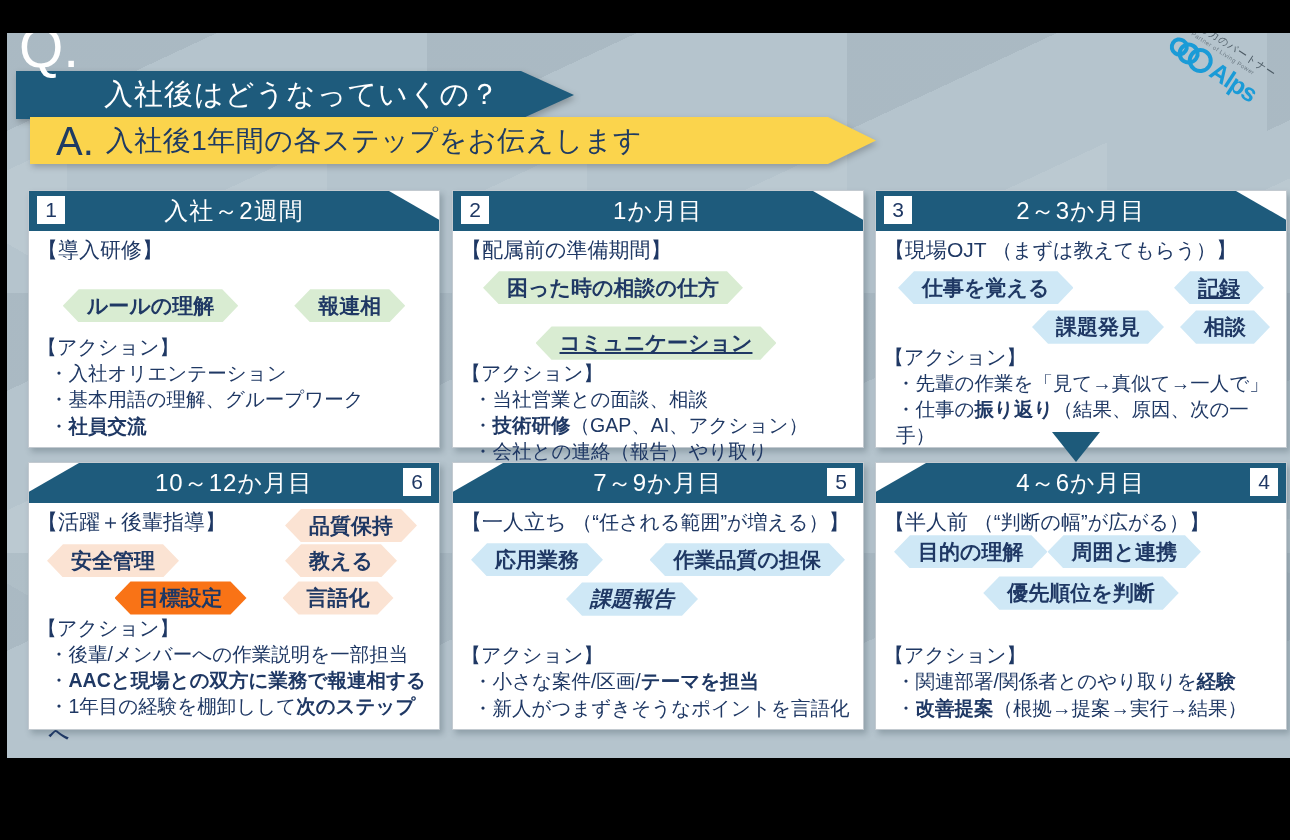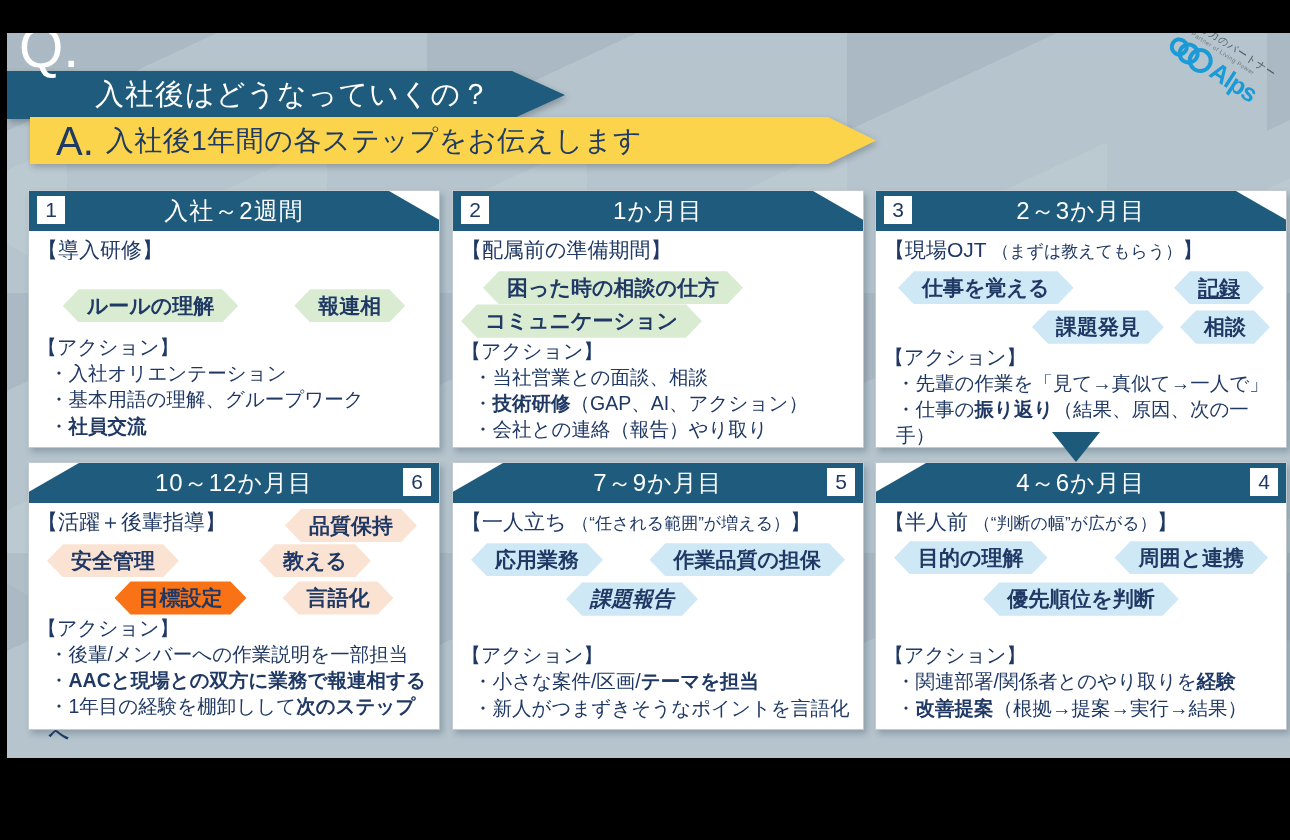--- a/index.html
+++ b/index.html
@@ -18,21 +18,21 @@
     background-size:420px 260px, 520px 300px, 260px 340px;
     background-position:0 0, 120px 40px, 60px 0;
     overflow:hidden;
   }
   
   .q-banner{
     position:absolute;left:0;top:19px;height:48px;width:558px;
     background:#1e5b7c;color:#fff;display:flex;align-items:center;
     clip-path:polygon(0 0, calc(100% - 53px) 0, 100% 50%, calc(100% - 53px) 100%, 0 100%);
   }
-  .q-wrap{position:absolute;left:0;top:19px;width:600px;height:48px;filter:drop-shadow(2px 3px 3px rgba(0,0,0,0.25));}
+  .q-wrap{position:absolute;left:9px;top:19px;width:600px;height:48px;filter:drop-shadow(2px 3px 3px rgba(0,0,0,0.25));}
   .q-prefix{
     position:absolute;left:12px;top:-14px;font-size:57px;line-height:1;
     color:#fff;z-index:3;font-weight:400;
   }
   .q-text{margin-left:88px;font-size:29px;letter-spacing:1px;}
   .a-wrap{position:absolute;left:23px;top:84px;width:846px;height:47px;filter:drop-shadow(2px 3px 3px rgba(0,0,0,0.22));}
   .a-banner{
     width:100%;height:100%;background:#fbd44c;color:#1f3b63;
     display:flex;align-items:center;
     clip-path:polygon(0 0, calc(100% - 48px) 0, 100% 50%, calc(100% - 48px) 100%, 0 100%);
@@ -71,21 +71,21 @@
     position:absolute;top:5px;width:28px;height:28px;background:#fff;color:#1f3864;
     font-size:21px;display:flex;align-items:center;justify-content:center;
   }
   .num-left{left:8px;} .num-right{right:8px;}
   .card-period{font-size:24px;letter-spacing:1px;}
   .card-body{
     flex:1;display:flex;flex-direction:column;padding:6px 8px 8px 8px;color:#1f3864;
   }
   .phase-row{display:flex;align-items:flex-start;justify-content:space-between;}
   .phase{font-size:21px;line-height:1.25;}
-  .phase-note{font-size:17px;}
+  .phase-note{font-size:20px;}
   .tag-row{display:flex;align-items:center;}
   .tag{
     display:inline-block;padding:4px 24px;font-size:21px;font-weight:bold;color:#1f3864;
     clip-path:polygon(16px 0, calc(100% - 16px) 0, 100% 50%, calc(100% - 16px) 100%, 16px 100%, 0 50%);
     white-space:nowrap;line-height:1.2;
   }
   .actions{margin-top:auto;}
   .actions-title{font-size:20px;line-height:1.3;}
   .action-line{font-size:19.5px;line-height:1.35;padding-left:12px;}
   .action-line .b{font-weight:bold;}
@@ -153,21 +153,21 @@
           <span class="card-number num-left">2</span>
           <span class="card-period">1か月目</span>
         </div>
         <div class="card-body">
           <div class="phase-row">
             <span class="phase"><span>【配属前の準備期間】</span></span>
           </div>
           <div class="tag-row" style="justify-content: flex-start; padding: 0px 0px 0px 22px; margin-top: 8px;">
             <span class="tag" style="background-color: rgb(217, 236, 210);">困った時の相談の仕方</span>
           </div>
-          <div class="tag-row" style="justify-content: flex-start; padding: 0px 4px 0px 0px; margin-top: 0;">
+          <div class="tag-row" style="justify-content: center; padding: 0px 4px 0px 0px; margin-top: 22px; text-decoration: underline;">
             <span class="tag" style="background-color: rgb(217, 236, 210);">コミュニケーション</span>
           </div>
           <div class="actions">
             <div class="actions-title">【アクション】</div>
             <div class="action-line"><span>・当社営業との面談、相談</span></div>
             <div class="action-line"><span>・</span><span class="b">技術研修</span><span>（GAP、AI、アクション）</span></div>
             <div class="action-line"><span>・会社との連絡（報告）やり取り</span></div>
           </div>
         </div>
       </div>
@@ -198,21 +198,21 @@
       <div class="card row2" style="left: 21px;">
         <div class="card-header notch-left">
           <span class="card-number num-right">6</span>
           <span class="card-period">10～12か月目</span>
         </div>
         <div class="card-body">
           <div class="phase-row">
             <span class="phase"><span>【活躍＋後輩指導】</span></span>
             <span class="tag" style="background-color: rgb(251, 227, 211); margin-right: 14px;">品質保持</span>
           </div>
-          <div class="tag-row" style="justify-content: flex-start; gap: 80px; padding: 0px 0px 0px 10px; margin-top: 2px;">
+          <div class="tag-row" style="justify-content: flex-start; gap: 106px; padding: 0px 0px 0px 10px; margin-top: 2px;">
             <span class="tag" style="background-color: rgb(251, 227, 211);">安全管理</span>
             <span class="tag" style="background-color: rgb(251, 227, 211);">教える</span>
           </div>
           <div class="tag-row" style="justify-content: center; gap: 36px; padding: 0px 0px 0px 40px; margin-top: 4px;">
             <span class="tag" style="background-color: #f97316;">目標設定</span>
             <span class="tag" style="background-color: rgb(251, 227, 211);">言語化</span>
           </div>
           <div class="actions">
             <div class="actions-title">【アクション】</div>
             <div class="action-line"><span>・後輩/メンバーへの作業説明を一部担当</span></div>
@@ -246,21 +246,21 @@
       </div>
       <div class="card row2" style="left: 868px;">
         <div class="card-header notch-left">
           <span class="card-number num-right">4</span>
           <span class="card-period">4～6か月目</span>
         </div>
         <div class="card-body">
           <div class="phase-row">
             <span class="phase"><span>【半人前 </span><span class="phase-note">（“判断の幅”が広がる）</span><span>】</span></span>
           </div>
-          <div class="tag-row" style="justify-content: space-between; padding: 0px 10px; margin-top: 6px;">
+          <div class="tag-row" style="padding: 0px 10px; margin-top: 0;">
             <span class="tag" style="background-color: rgb(207, 232, 246);">目的の理解</span>
             <span class="tag" style="background-color: rgb(207, 232, 246);">周囲と連携</span>
           </div>
           <div class="tag-row" style="justify-content: center; margin-top: 8px;">
             <span class="tag" style="background-color: rgb(207, 232, 246);">優先順位を判断</span>
           </div>
           <div class="actions">
             <div class="actions-title">【アクション】</div>
             <div class="action-line"><span>・関連部署/関係者とのやり取りを</span><span class="b">経験</span></div>
             <div class="action-line"><span>・</span><span class="b">改善提案</span><span>（根拠→提案→実行→結果）</span></div>

